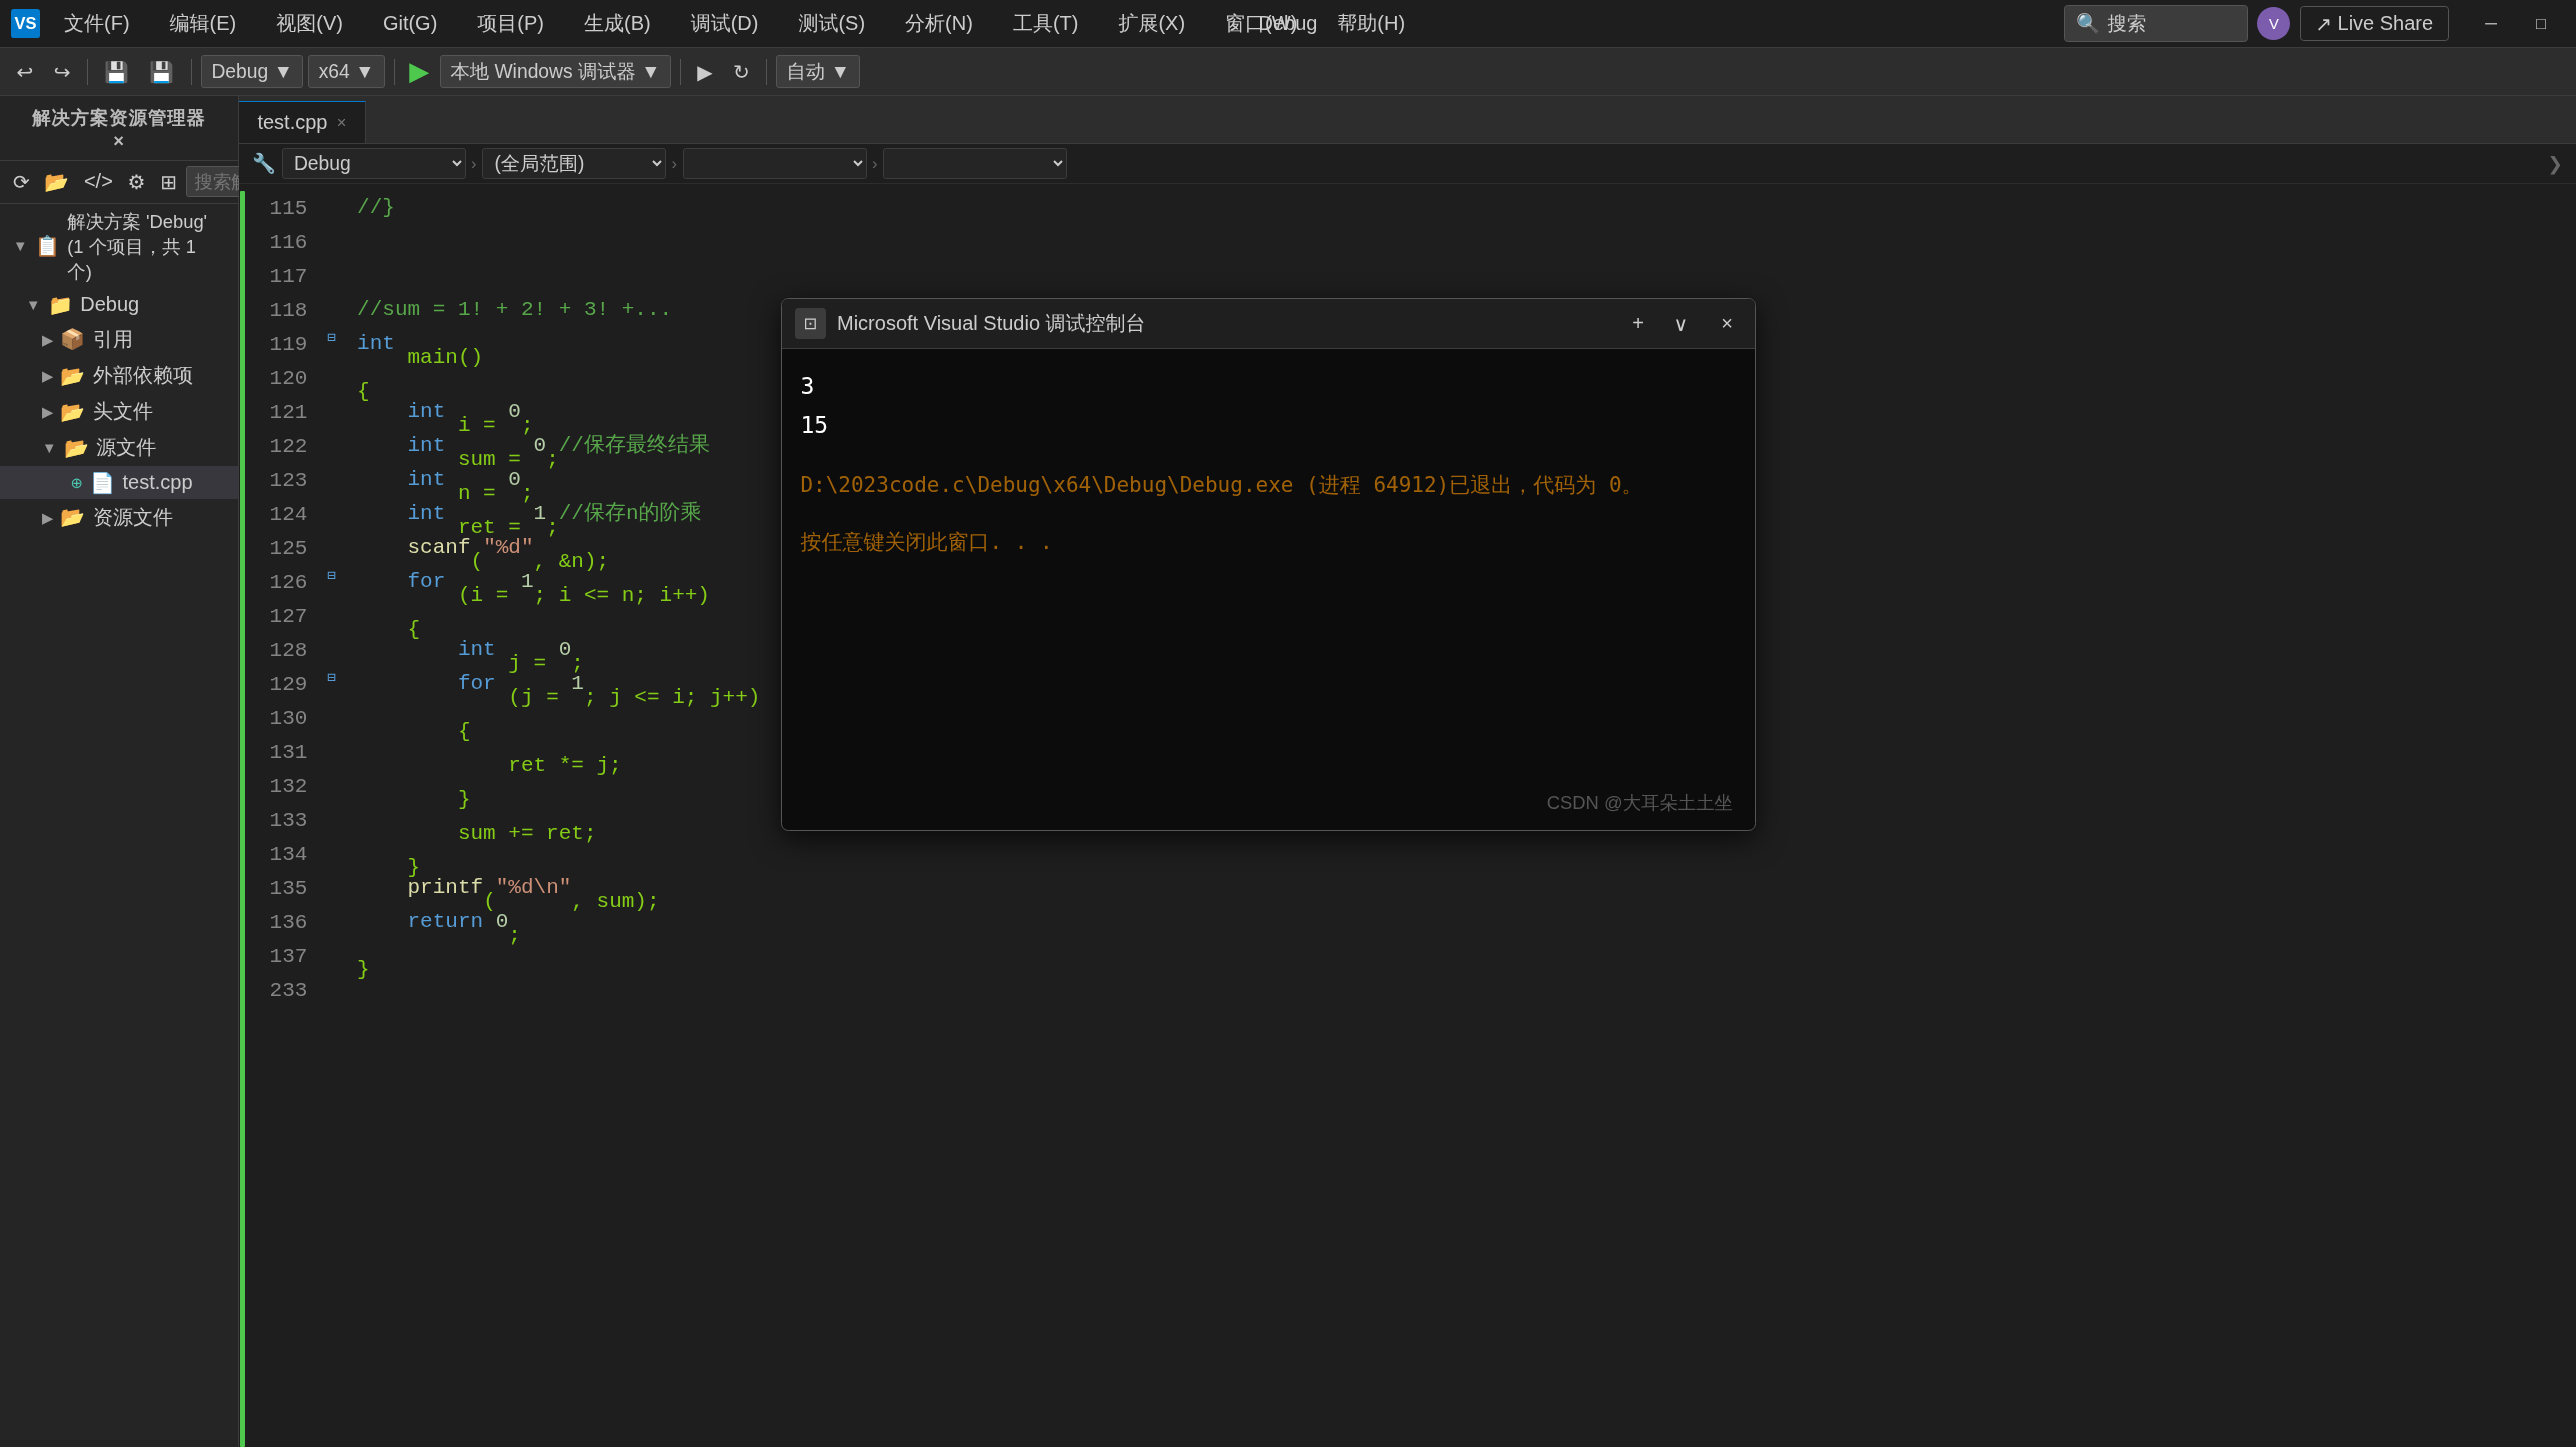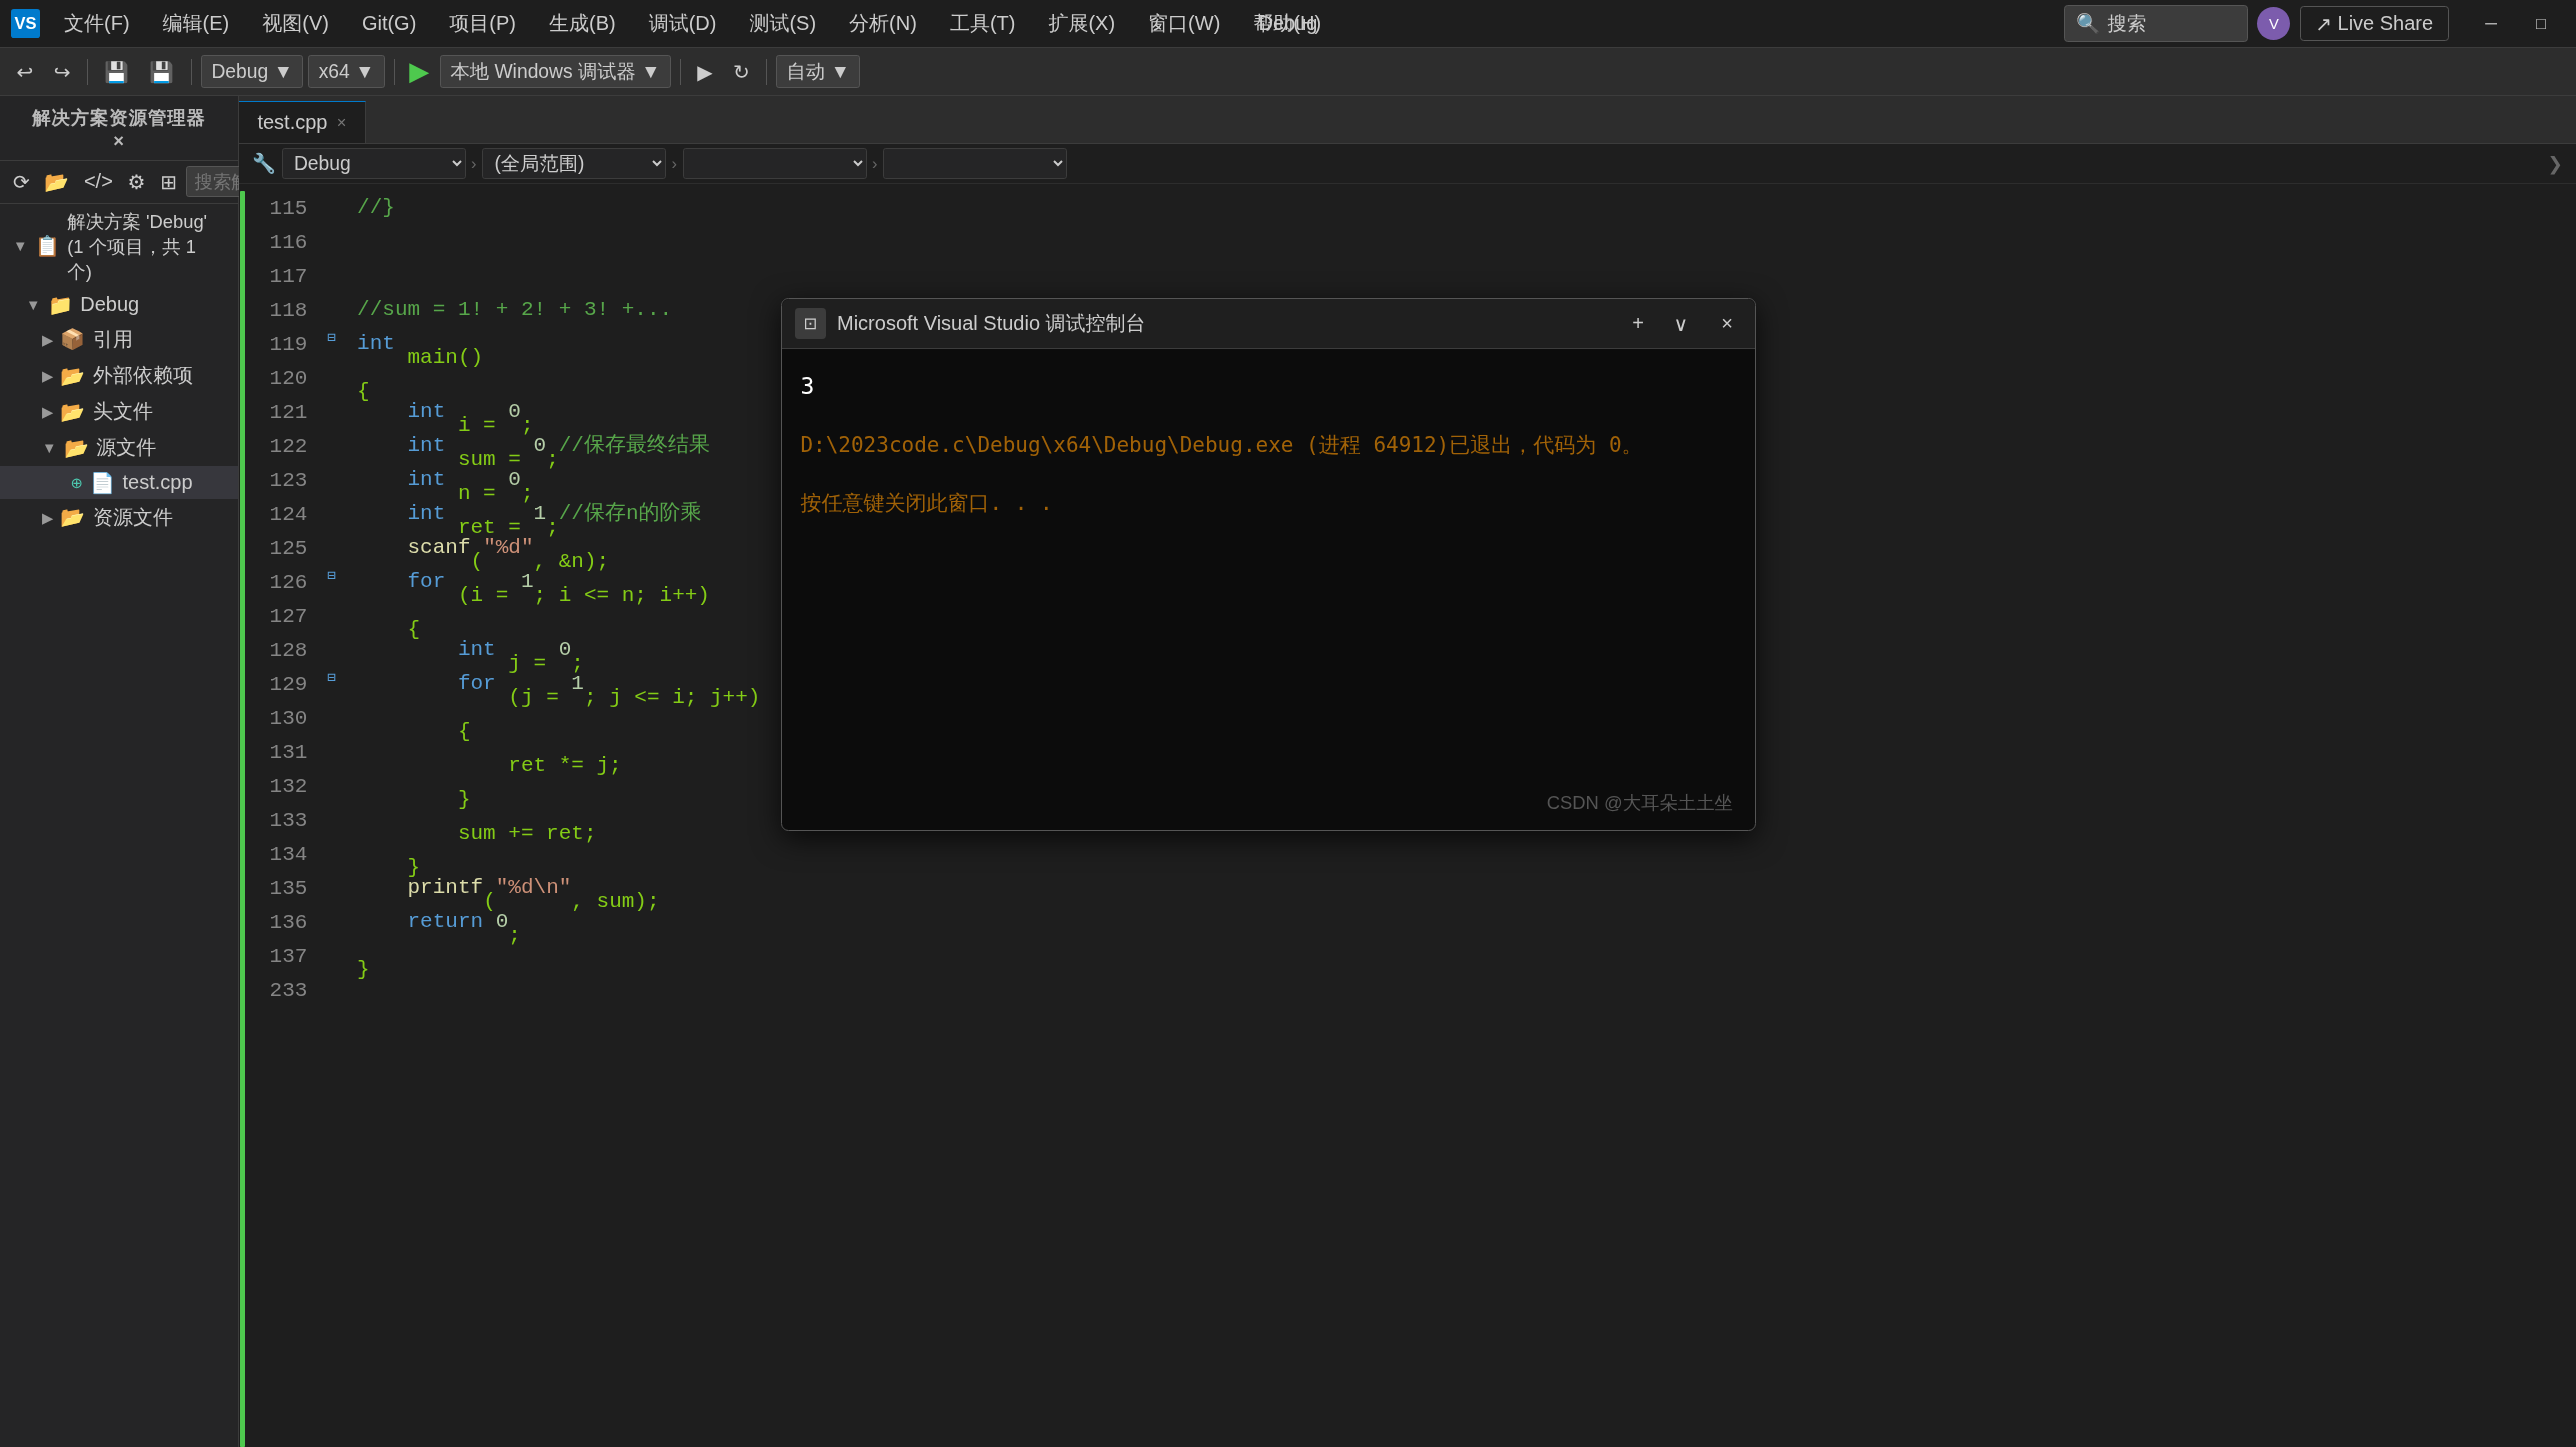--- a/index.html
+++ b/index.html
@@ -27,21 +27,21 @@
       background: #007acc;
       border-radius: 2.8px;
       margin-right: 11px;
       display: flex; align-items: center; justify-content: center;
       color: white; font-size: 16.5px; font-weight: bold;
     }
     .menu-bar {
       display: flex;
       align-items: center;
       flex: 1;
-      gap: 7px;
+      gap: 14px;
     }
     .menu-item {
       padding: 5.5px 13px;
       color: #cccccc;
       font-size: 20px;
       cursor: pointer;
     }
     .title-center {
       position: absolute;
       left: 50%;
@@ -699,20 +699,21 @@
     <div class="console-overlay">
       <div class="console-title-bar">
         <div class="console-icon">⊡</div>
         <span class="console-title-text">Microsoft Visual Studio 调试控制台</span>
         <div class="console-btn">+</div>
         <div class="console-btn">∨</div>
         <div class="console-close">×</div>
       </div>
       <div class="console-body">
         <div class="console-output">3</div>
+        <div class="console-output">15</div>
         <div class="console-path">D:\2023code.c\Debug\x64\Debug\Debug.exe (进程 64912)已退出，代码为 0。</div>
         <div class="console-path">按任意键关闭此窗口. . .</div>
       </div>
       <div class="console-watermark">CSDN @大耳朵土土坐</div>
     </div>
 
   </div>
 </div>
 
 

